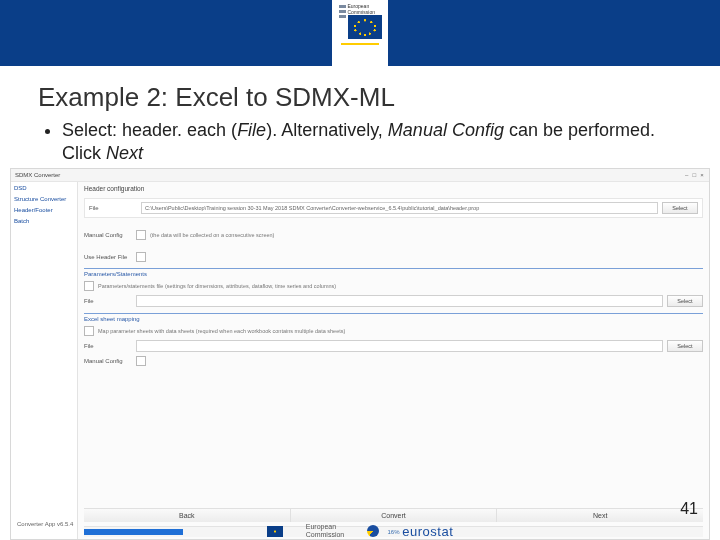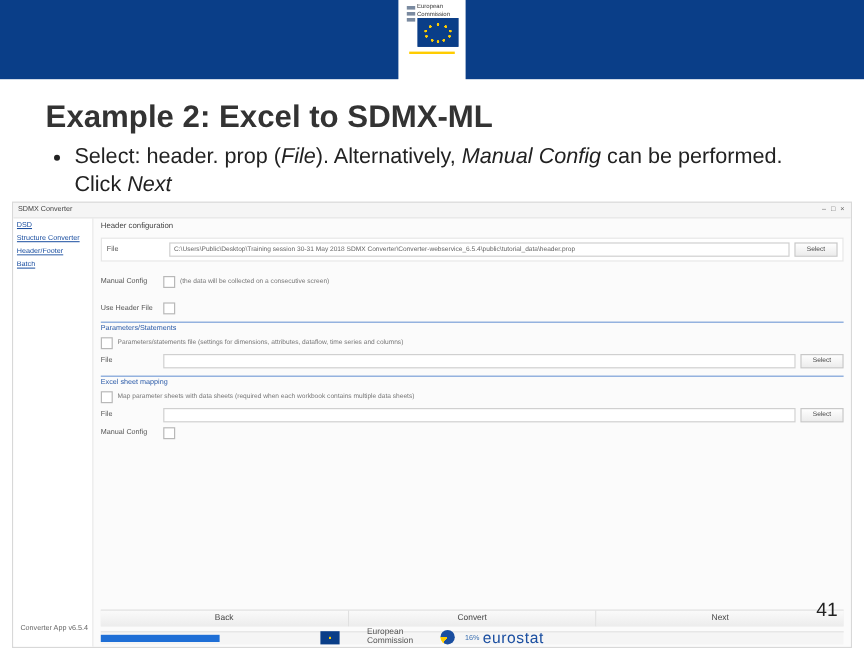--- a/index.html
+++ b/index.html
@@ -65,21 +65,21 @@
       radial-gradient(circle at 50% 85%, #ffcc00 1px, transparent 1.3px),
       radial-gradient(circle at 35% 80%, #ffcc00 1px, transparent 1.3px),
       radial-gradient(circle at 20% 65%, #ffcc00 1px, transparent 1.3px),
       radial-gradient(circle at 18% 45%, #ffcc00 1px, transparent 1.3px),
       radial-gradient(circle at 30% 28%, #ffcc00 1px, transparent 1.3px);
   }
   .ec-logo-block .underline { width:38px; height:2px; background:#ffcc00; margin-top:4px; }
   
   .slide-title {
     font-size: 26px;
-    font-weight: bold;
+    font-weight: normal;
     color: #333;
     padding: 4px 0 0 38px;
   }
   
   .bullets {
     padding: 6px 40px 4px 44px;
   }
   .bullets ul { margin:0; padding-left:18px; }
   .bullets li {
     font-size: 18px;
@@ -213,21 +213,21 @@
       </div>
       <div class="underline"></div>
     </div>
   </div>
 
   <div class="slide-title">Example 2: Excel to SDMX-ML</div>
 
   <div class="bullets">
     <ul>
       <li>
-        <span>Select: header. prop (</span><span class="italic">File</span><span>). Alternatively, </span><span class="italic">Manual Config</span><span> can be performed. Click </span><span class="italic">Next</span>
+        <span>Select: header. each (</span><span class="italic">File</span><span>). Alternatively, </span><span class="italic">Manual Config</span><span> can be performed. Click </span><span class="italic">Next</span>
       </li>
     </ul>
   </div>
 
   <div class="app-shot">
     <div class="titlebar">
       <span>SDMX Converter</span>
       <span class="win-controls">
         <span>–</span>
         <span>□</span>

